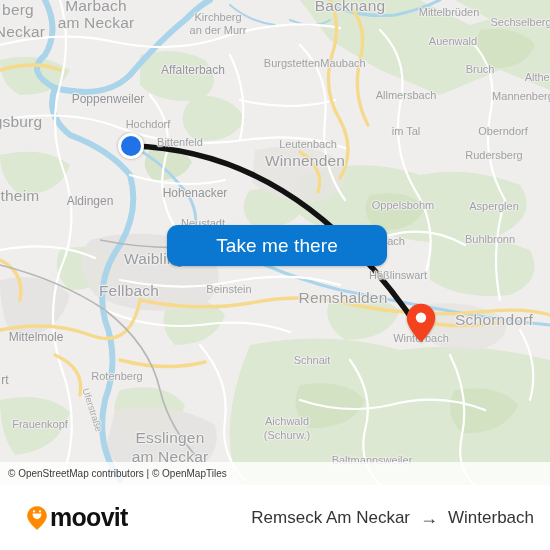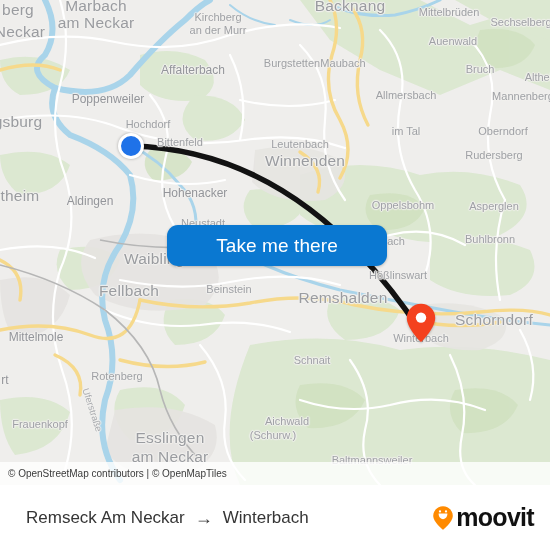--- a/index.html
+++ b/index.html
@@ -284,21 +284,21 @@
         <div class="map-label lbl-vil" style="left: 453px; top: 42px;">Auenwald</div>
         <div class="map-label lbl-vil" style="left: 480px; top: 70px;">Bruch</div>
         <div class="map-label lbl-vil" style="left: 543px; top: 78px;">Altheim</div>
         <div class="map-label lbl-town" style="left: 108px; top: 99px;">Poppenweiler</div>
         <div class="map-label lbl-vil" style="left: 406px; top: 96px;">Allmersbach</div>
         <div class="map-label lbl-vil" style="left: 406px; top: 108px; margin-top: 24px;">im Tal</div>
         <div class="map-label lbl-vil" style="left: 523px; top: 97px;">Mannenberg</div>
         <div class="map-label lbl-city" style="left: 18px; top: 122px;">gsburg</div>
         <div class="map-label lbl-vil" style="left: 148px; top: 125px;">Hochdorf</div>
         <div class="map-label lbl-vil" style="left: 180px; top: 143px;">Bittenfeld</div>
-        <div class="map-label lbl-vil" style="left: 300px; top: 145px;">Leutenbach</div>
+        <div class="map-label lbl-vil" style="left: 308px; top: 145px;">Leutenbach</div>
         <div class="map-label lbl-vil" style="left: 503px; top: 132px;">Oberndorf</div>
         <div class="map-label lbl-city" style="left: 305px; top: 161px;">Winnenden</div>
         <div class="map-label lbl-vil" style="left: 494px; top: 156px;">Rudersberg</div>
         <div class="map-label lbl-city" style="left: 16px; top: 196px;">stheim</div>
         <div class="map-label lbl-town" style="left: 90px; top: 201px;">Aldingen</div>
         <div class="map-label lbl-town" style="left: 195px; top: 193px;">Hohenacker</div>
         <div class="map-label lbl-vil" style="left: 403px; top: 206px;">Oppelsbohm</div>
         <div class="map-label lbl-vil" style="left: 494px; top: 207px;">Asperglen</div>
         <div class="map-label lbl-vil" style="left: 490px; top: 240px;">Buhlbronn</div>
         <div class="map-label lbl-vil" style="left: 203px; top: 224px;">Neustadt</div>
@@ -312,51 +312,51 @@
         <div class="map-label lbl-vil" style="left: 421px; top: 339px;">Winterbach</div>
         <div class="map-label lbl-town" style="left: 36px; top: 337px;">Mittelmole</div>
         <div class="map-label lbl-vil" style="left: 312px; top: 361px;">Schnait</div>
         <div class="map-label lbl-vil" style="left: 117px; top: 377px;">Rotenberg</div>
         <div class="map-label lbl-town" style="left: 5px; top: 380px;">rt</div>
         <div class="map-label lbl-street" style="left: 92px; top: 410px; transform: translate(-50%, -50%) rotate(72deg);">Uferstraße</div>
         <div class="map-label lbl-vil" style="left: 40px; top: 425px;">Frauenkopf</div>
         <div class="map-label lbl-city" style="left: 170px; top: 438px;">Esslingen</div>
         <div class="map-label lbl-city" style="left: 170px; top: 457px;">am Neckar</div>
         <div class="map-label lbl-vil" style="left: 287px; top: 422px;">Aichwald</div>
-        <div class="map-label lbl-vil" style="left: 273px; top: 436px; text-align: right;">(Schurw.)</div>
+        <div class="map-label lbl-vil" style="left: 287px; top: 436px; text-align: right;">(Schurw.)</div>
         <div class="map-label lbl-vil" style="left: 372px; top: 461px;">Baltmannsweiler</div>
       </div>
 
     <div id="origin-marker" style="left: 131px; top: 146px; background: rgb(31, 114, 232);"></div>
 
     <svg id="dest-marker" style="left:421px;top:343px;" viewBox="0 0 30 40">
       <path d="M15 0.8 C7.1 0.8 0.8 7.1 0.8 15 C0.8 25.4 15 39.2 15 39.2 C15 39.2 29.2 25.4 29.2 15 C29.2 7.1 22.9 0.8 15 0.8 Z" fill="#f4411e"></path>
       <circle cx="15" cy="14.6" r="5.2" fill="#ffffff"></circle>
     </svg>
 
     <button id="cta-button" style="background: rgb(10, 120, 209);">
       <span>Take me there</span>
     </button>
 
     <div id="attribution">
       <span id="attribution-text">© OpenStreetMap contributors | © OpenMapTiles</span>
     </div>
   </div>
 
   <div id="footer">
-    <div id="route-summary">
-      <span>Remseck Am Neckar</span>
-      <span id="route-arrow-icon">→</span>
-      <span>Winterbach</span>
-    </div>
-
     <div id="brand-logo">
       <svg width="22" height="26" viewBox="0 0 22 26">
         <path d="M11 1.2 C5.6 1.2 1.2 5.6 1.2 11 C1.2 17.2 11 24.8 11 24.8 C11 24.8 20.8 17.2 20.8 11 C20.8 5.6 16.4 1.2 11 1.2 Z" fill="#ff8a00"></path>
         <path d="M6.6 8.6 C6.6 12.4 9.0 14.2 11.0 14.2 C13.0 14.2 15.4 12.4 15.4 8.6 Z" fill="#ffffff"></path>
         <circle cx="8.0" cy="6.4" r="1.15" fill="#ffffff"></circle>
         <circle cx="14.0" cy="6.4" r="1.15" fill="#ffffff"></circle>
       </svg>
       <span id="brand-wordmark">moovit</span>
     </div>
+
+    <div id="route-summary">
+      <span>Remseck Am Neckar</span>
+      <span id="route-arrow-icon">→</span>
+      <span>Winterbach</span>
+    </div>
   </div>
 
 </div>
 
 </body></html>

